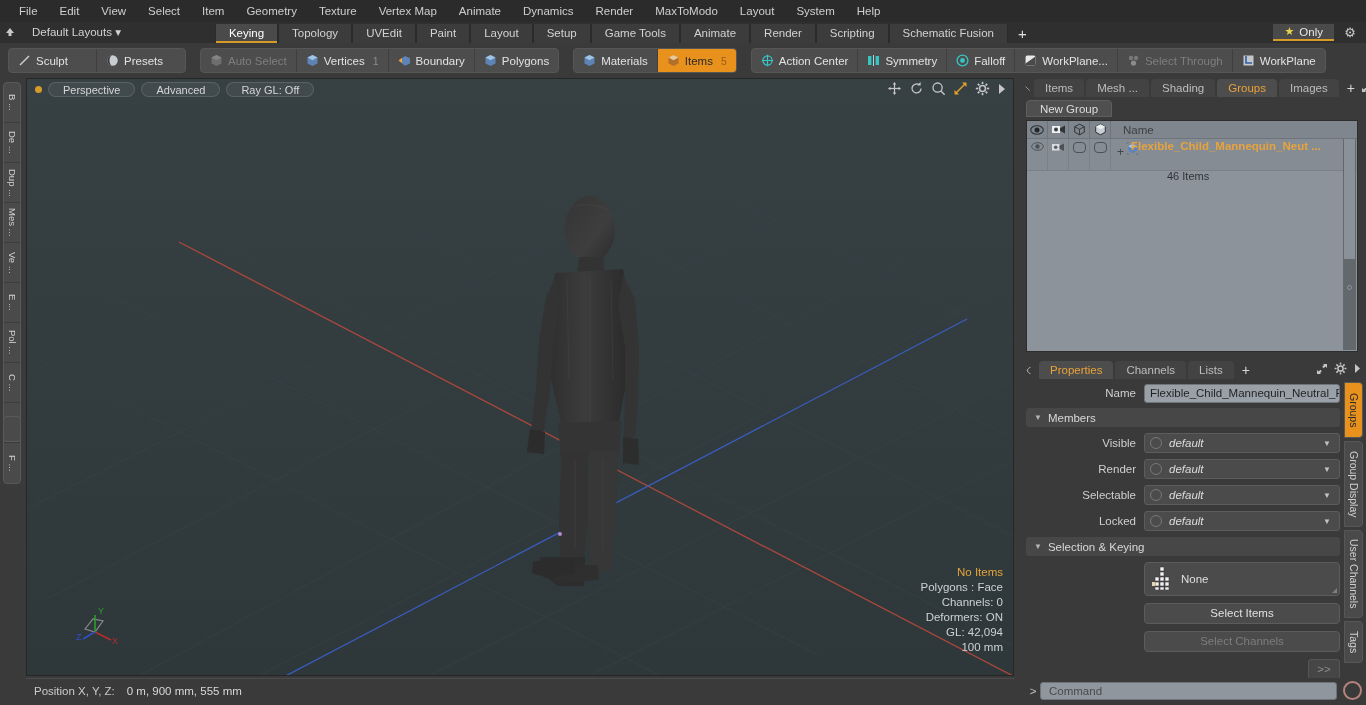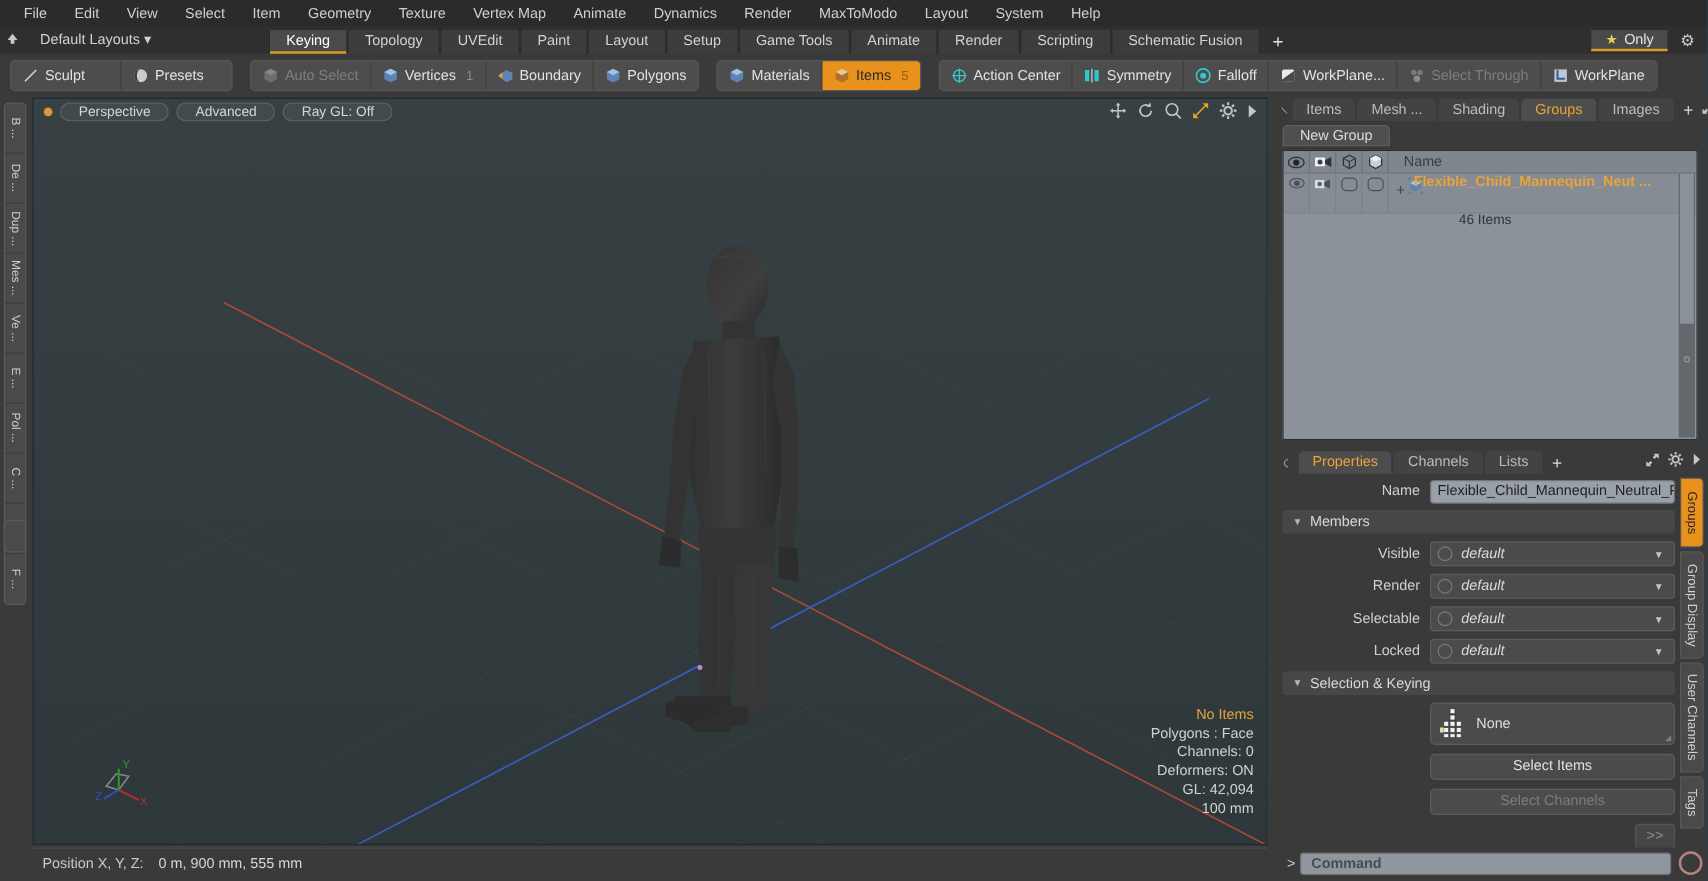--- a/index.html
+++ b/index.html
@@ -259,21 +259,21 @@
   .rtab.active { background: #e8911d; color: #2a2a2a; }
 
   
   .cmdbar {
     position: absolute; left: 1022px; top: 678px; width: 344px; height: 25px;
     background: #3a3a3a; display: flex; align-items: center; padding: 0 4px;
   }
   .cmdbar .gt { width: 14px; text-align: center; color: #c4c4c4; font-size: 11.5px; }
   .cmdinput {
     flex: 1; height: 18px; background: #8f969d; border: 1px solid #6e747a; border-radius: 3px;
-    font-size: 11.5px; color: #474c51; line-height: 16px; padding: 0 8px; font-weight: bold;
+    font-size: 11.5px; color: #474c51; line-height: 16px; padding: 0 8px;
   }
   .cmdring {
     width: 19px; height: 19px; border-radius: 50%; border: 2px solid #b5827e;
     margin-left: 6px; flex: 0 0 19px;
   }
 
   .rightedge { position: absolute; left: 1014px; top: 78px; width: 8px; height: 598px; background: #3a3a3a; }
 </style>
 </head>
 <body>

